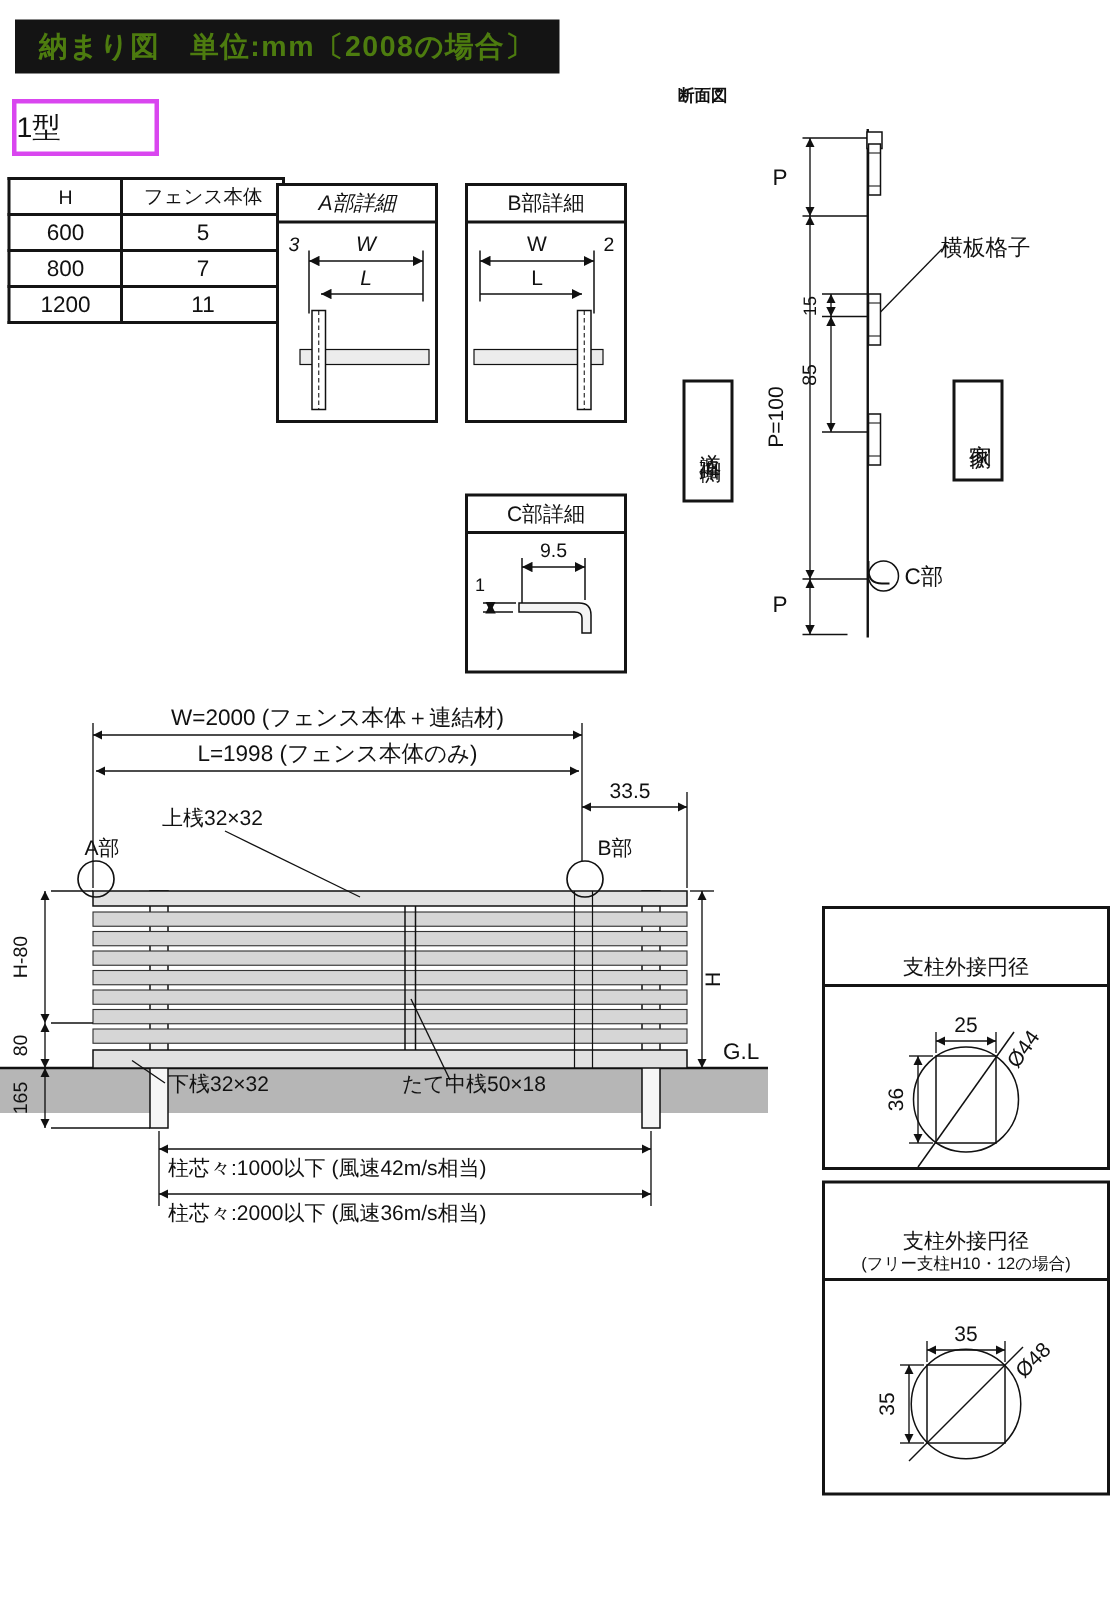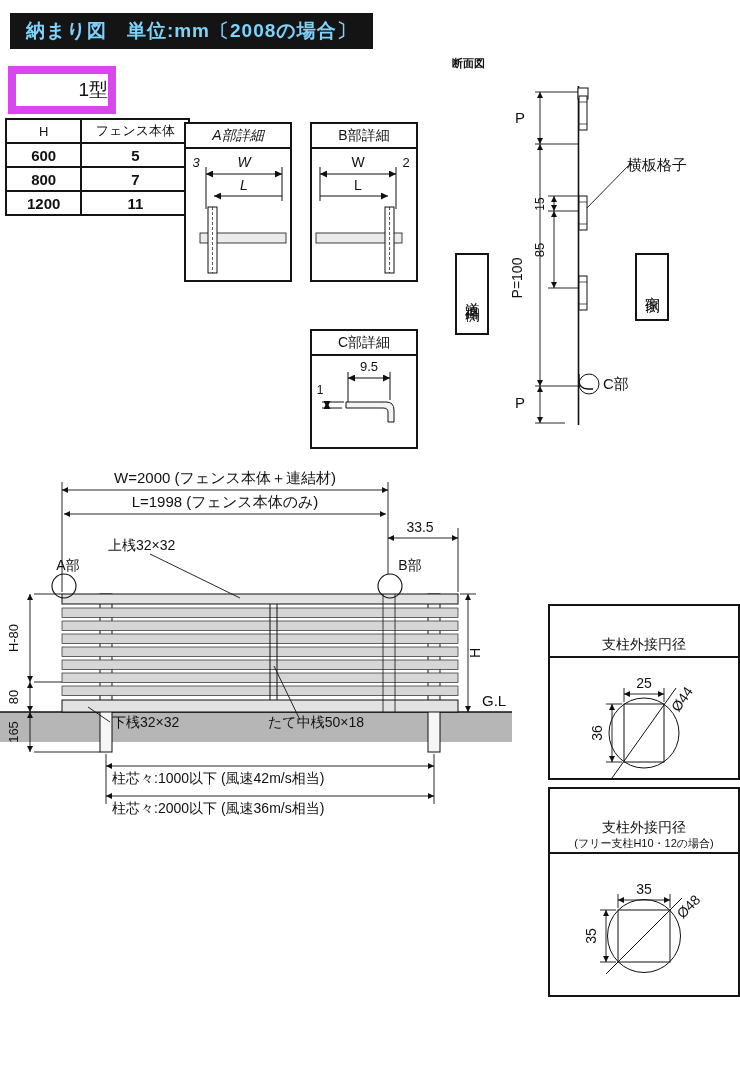--- a/index.html
+++ b/index.html
@@ -1,27 +1,27 @@
 <!DOCTYPE html>
 <html><head>
 <meta charset="utf-8">
 <style>
   html,body{margin:0;padding:0;background:#fff;}
   .page{position:relative;width:740px;height:1070px;background:#fff;overflow:hidden;
         font-family:"Liberation Sans","DejaVu Sans",sans-serif;color:#111;}
   svg{position:absolute;overflow:visible;}
   svg text{fill:#111;font-family:"Liberation Sans","DejaVu Sans",sans-serif;}
-  .title-bar{position:absolute;left:10px;top:13px;background:#141414;color:#7dd3fc;
+  .title-bar{position:absolute;left:10px;top:13px;background:#141414;color:#4d7c0f;
              font-size:19px;font-weight:bold;padding:5px 16px;letter-spacing:1px;white-space:nowrap;}
-  .type-box{position:absolute;left:8px;top:66px;width:92px;height:32px;border:8px solid #d946ef;
-            display:flex;align-items:center;justify-content:flex-end;font-size:19px;}
+  .type-box{position:absolute;left:8px;top:66px;width:92px;height:32px;border:3px solid #d946ef;
+            display:flex;align-items:center;justify-content:flex-start;font-size:19px;}
   table.spec{position:absolute;left:5px;top:118px;border-collapse:collapse;text-align:center;}
   table.spec th,table.spec td{border:2px solid #141414;height:20px;font-weight:normal;}
   table.spec th{font-size:13px;padding:1px 3px;}
-  table.spec td{font-size:15px;padding:1px 20px;font-weight:bold;}
+  table.spec td{font-size:15px;padding:1px 20px;}
   .col-h{width:42px;} .col-n{width:100px;}
   .detail-box{position:absolute;border:2px solid #141414;background:#fff;}
   .detail-title{font-size:14px;text-align:center;padding:3px 0 2px;border-bottom:2px solid #141414;}
   .plain-label{position:absolute;font-size:11px;font-weight:600;}
   .small-label{position:absolute;font-size:15px;}
   .vert-box{position:absolute;border:2px solid #141414;display:flex;align-items:center;justify-content:center;
             writing-mode:vertical-rl;font-size:15px;letter-spacing:3px;background:#fff;}
   .postbox-title{font-size:14px;text-align:center;padding:3px 0 2px;border-bottom:2px solid #141414;line-height:1.25;margin-top:27px;}
   .postbox-sub{font-size:11px;}
   .footnote{position:absolute;font-size:15px;line-height:1.5;}

